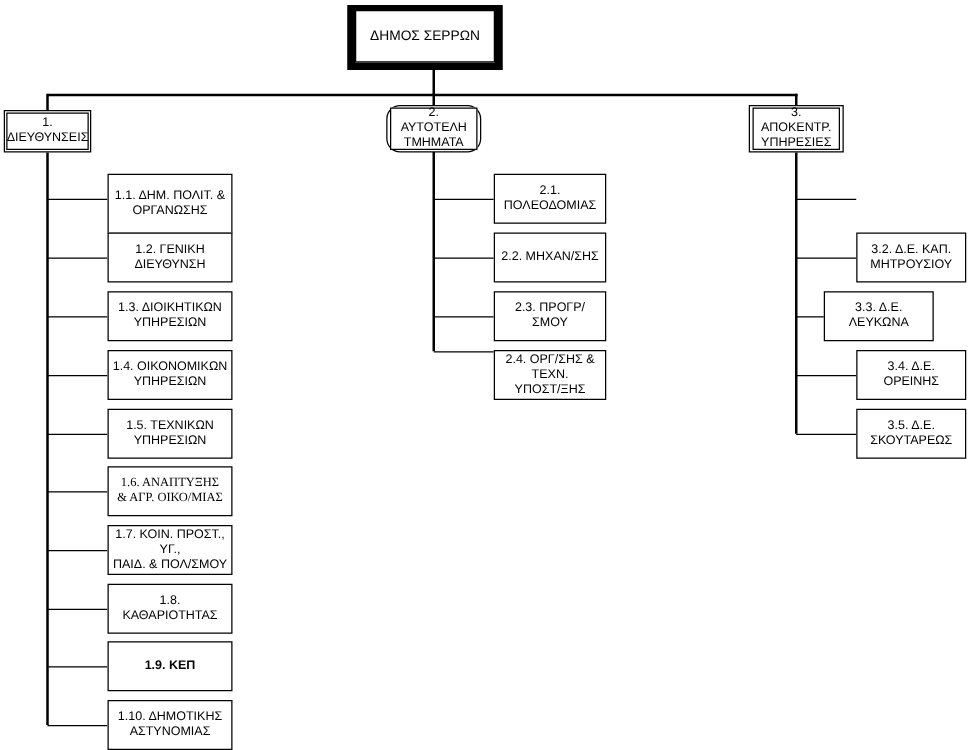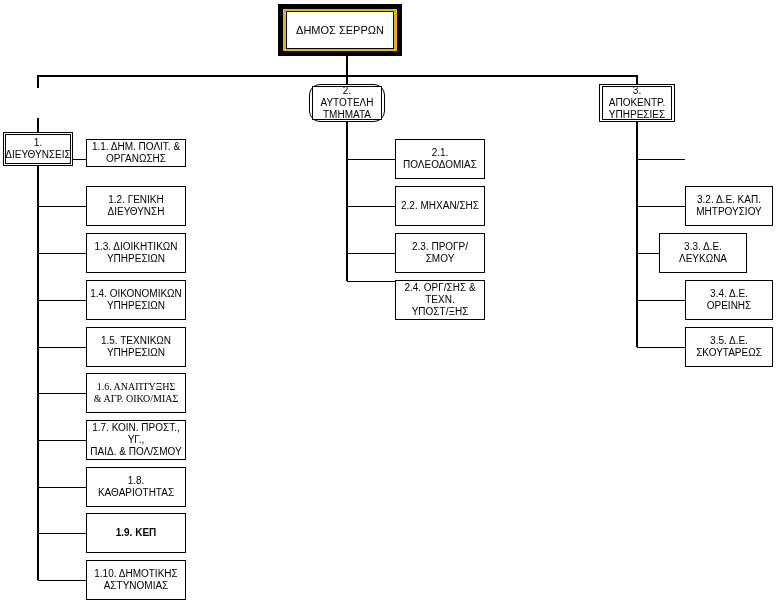--- a/index.html
+++ b/index.html
@@ -54,23 +54,24 @@
 
   .node .label {
     display: block;
     line-height: 1.18;
     padding: 0 3px;
     white-space: pre-line;
   }
 
   
   .node-root {
-    border: 5px solid #000000;
+    border: 3px solid #000000;
     padding: 3px;
-    background: #eab308;
+    background: #000000;
+    align-items: flex-end;
   }
   .node-root .inner {
     width: 100%;
     height: 100%;
     border: 1px solid #000000;
     background: #ffffff;
     display: flex;
     align-items: center;
     justify-content: center;
   }
@@ -147,41 +148,41 @@
   <div class="line h" style="left:637px; top:253px; width:48px;"></div>
   <div class="line h" style="left:637px; top:300px; width:48px;"></div>
   <div class="line h" style="left:637px; top:347px; width:48px;"></div>
 
   <div class="node node-root fs-root" style="left:278px; top:4px; width:124px; height:52px;">
     <span class="inner">
       <span class="label">ΔΗΜΟΣ ΣΕΡΡΩΝ</span>
     </span>
   </div>
 
-  <div class="node node-l1 fs-l1" style="left:3px; top:88px; width:70px; height:34px;margin-top:44px;">
+  <div class="node node-l1 fs-l1" style="left:3px; top:88px; width:70px; height:34px;">
     <span class="inner">
       <span class="label">1. ΔΙΕΥΘΥΝΣΕΙΣ</span>
     </span>
   </div>
 
   <div class="node node-l1 fs-l1" style="left:309px; top:84px; width:76px; height:38px;border-radius:11px;">
     <span class="inner">
       <span class="label">2. ΑΥΤΟΤΕΛΗ
 ΤΜΗΜΑΤΑ</span>
     </span>
   </div>
 
   <div class="node node-l1 fs-l1" style="left:599px; top:84px; width:76px; height:38px;">
     <span class="inner">
       <span class="label">3. ΑΠΟΚΕΝΤΡ.
 ΥΠΗΡΕΣΙΕΣ</span>
     </span>
   </div>
 
-  <div class="node fs-leaf" style="left:86px; top:139px; width:100px; height:28px;">
+  <div class="node fs-leaf" style="left:86px; top:139px; width:100px; height:48px;">
     <span class="label">1.1. ΔΗΜ. ΠΟΛΙΤ. &amp;
 ΟΡΓΑΝΩΣΗΣ</span>
   </div>
   <div class="node fs-leaf" style="left:86px; top:186px; width:100px; height:40px;">
     <span class="label">1.2. ΓΕΝΙΚΗ
 ΔΙΕΥΘΥΝΣΗ</span>
   </div>
   <div class="node fs-leaf" style="left:86px; top:233px; width:100px; height:40px;">
     <span class="label">1.3. ΔΙΟΙΚΗΤΙΚΩΝ
 ΥΠΗΡΕΣΙΩΝ</span>

